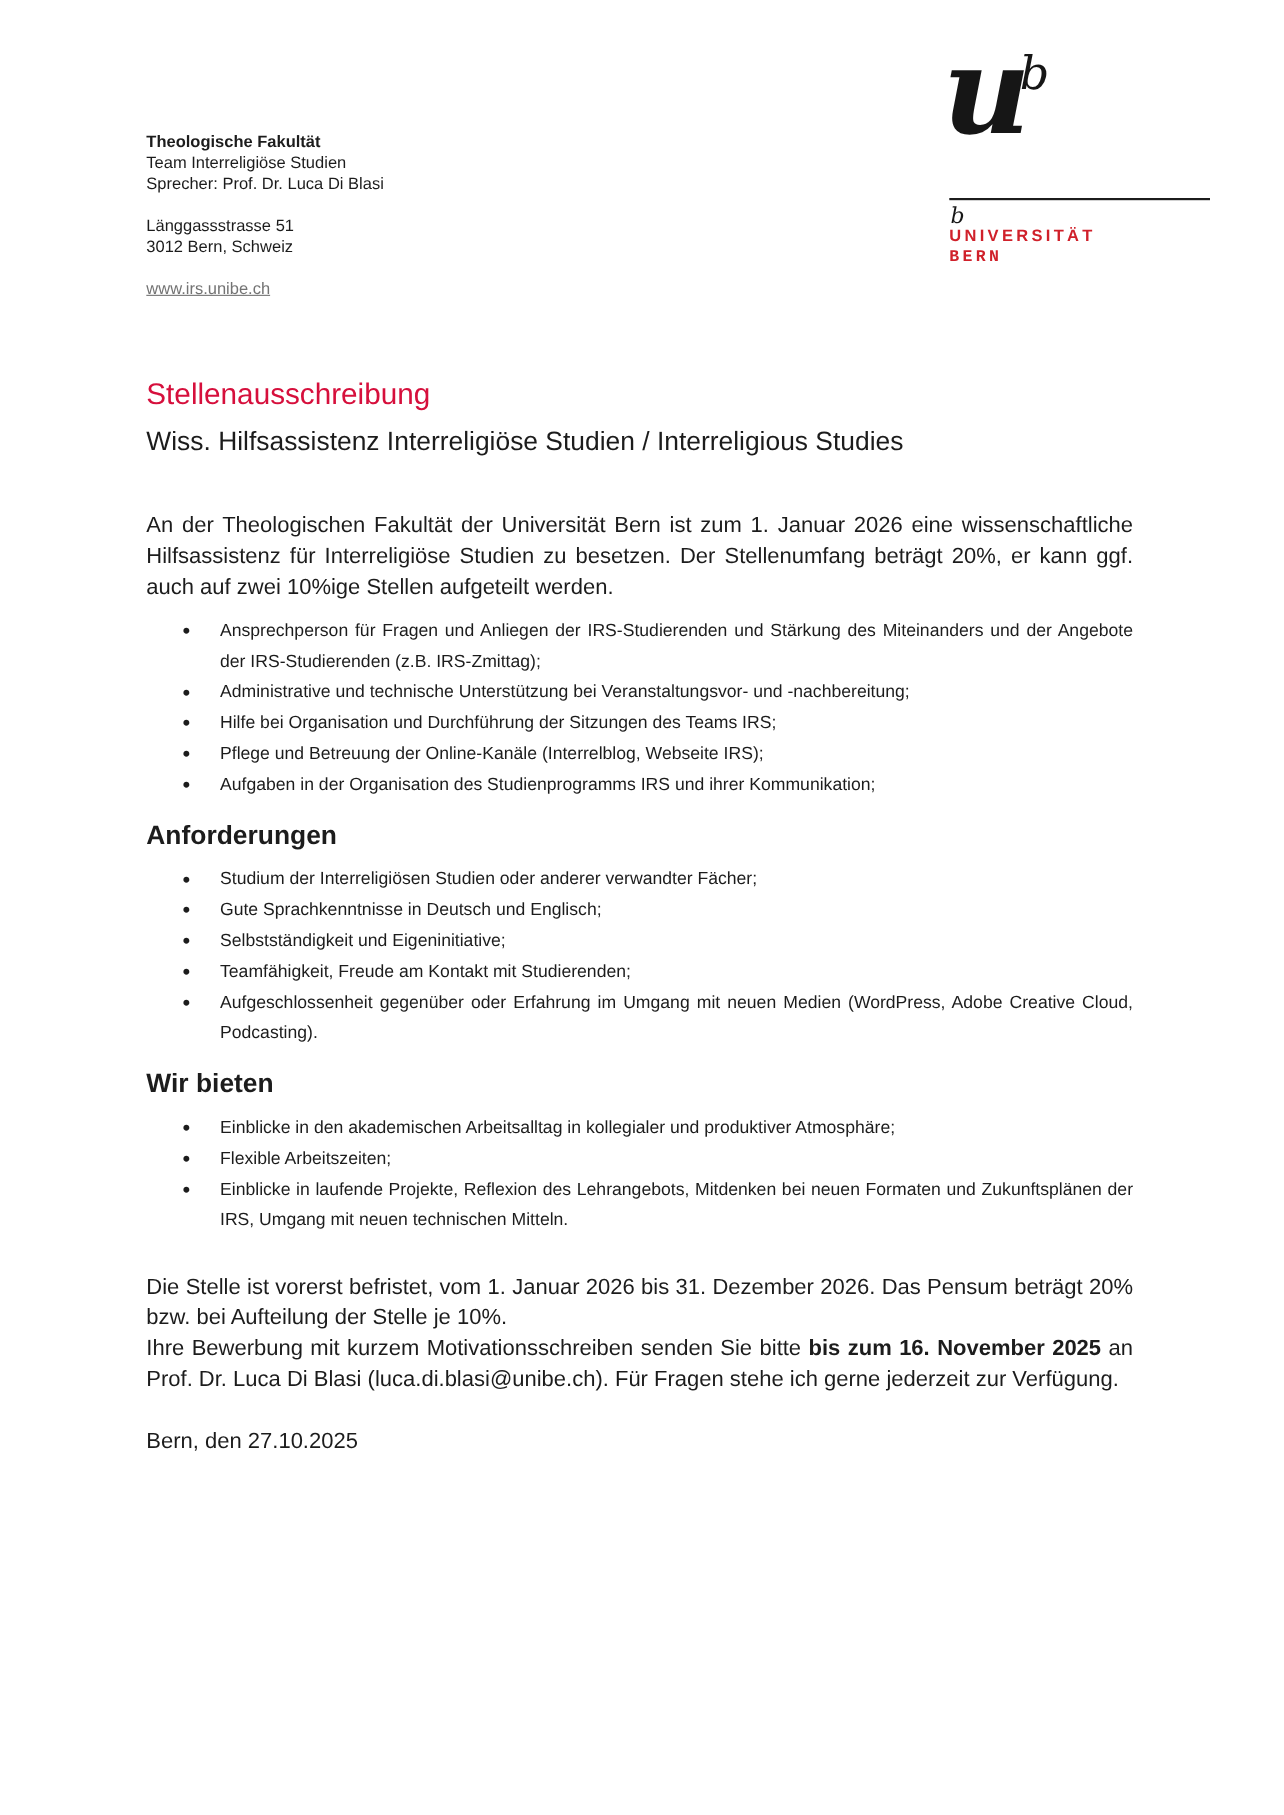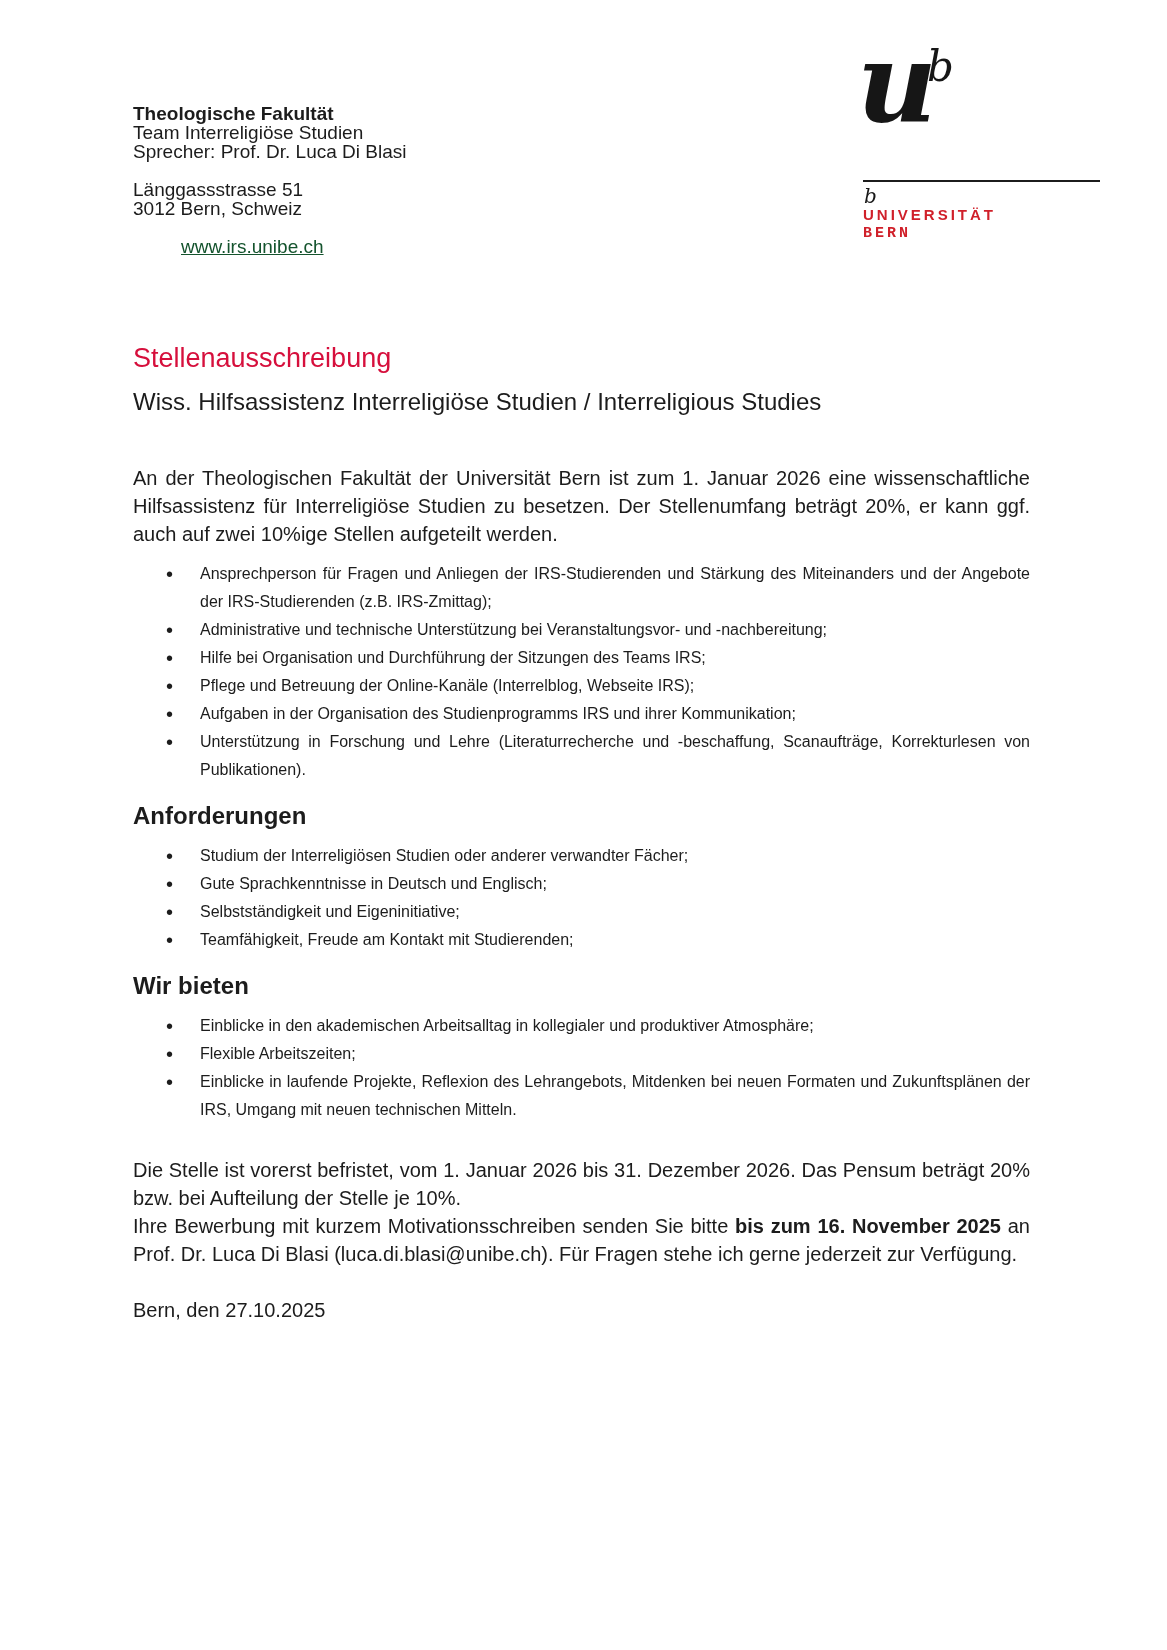--- a/index.html
+++ b/index.html
@@ -13,33 +13,32 @@
     margin: 0 auto;
     background: #ffffff;
     color: #1c1c1c;
     overflow: hidden;
   }
 
   
   .header-left {
     position: absolute;
     left: 133px;
-    top: 104px;
-    font-size: 19px;
+    top: 120px;
+    font-size: 15px;
     line-height: 19px;
     color: #1c1c1c;
   }
   .header-left .org { font-weight: bold; }
   .header-left .addr { margin-top: 19px; }
   .header-left .site { margin-top: 19px; }
   .site-link {
-    color: #14532d;
+    color: #737373;
     text-decoration: underline;
     cursor: pointer;
-    margin-left: 48px;
   }
 
   
   .logo {
     position: absolute;
     left: 863px;
     top: 40px;
     width: 237px;
     height: 200px;
   }
@@ -185,29 +184,29 @@
     <h1 class="doc-title">Wiss. Hilfsassistenz Interreligiöse Studien / Interreligious Studies</h1>
 
     <p class="intro">An der Theologischen Fakultät der Universität Bern ist zum 1. Januar 2026 eine wissenschaftliche Hilfs­assistenz für Interreligiöse Studien zu besetzen. Der Stellenumfang beträgt 20%, er kann ggf. auch auf zwei 10%ige Stellen aufgeteilt werden.</p>
 
     <ul class="bullets">
       <li>Ansprechperson für Fragen und Anliegen der IRS-Studierenden und Stärkung des Miteinan­ders und der Angebote der IRS-Studierenden (z.B. IRS-Zmittag);</li>
       <li>Administrative und technische Unterstützung bei Veranstaltungsvor- und -nachbereitung;</li>
       <li>Hilfe bei Organisation und Durchführung der Sitzungen des Teams IRS;</li>
       <li>Pflege und Betreuung der Online-Kanäle (Interrelblog, Webseite IRS);</li>
       <li>Aufgaben in der Organisation des Studienprogramms IRS und ihrer Kommunikation;</li>
-      <li>Unterstützung in Forschung und Lehre (Literaturrecherche und -beschaffung, Scanaufträge, Korrekturlesen von Publikationen).</li>
     </ul>
 
     <h2 class="section-heading sh-2">Anforderungen</h2>
     <ul class="bullets">
       <li>Studium der Interreligiösen Studien oder anderer verwandter Fächer;</li>
       <li>Gute Sprachkenntnisse in Deutsch und Englisch;</li>
       <li>Selbstständigkeit und Eigeninitiative;</li>
       <li>Teamfähigkeit, Freude am Kontakt mit Studierenden;</li>
+      <li>Aufgeschlossenheit gegenüber oder Erfahrung im Umgang mit neuen Medien (WordPress, Adobe Creative Cloud, Podcasting).</li>
     </ul>
 
     <h2 class="section-heading sh-3">Wir bieten</h2>
     <ul class="bullets">
       <li>Einblicke in den akademischen Arbeitsalltag in kollegialer und produktiver Atmosphäre;</li>
       <li>Flexible Arbeitszeiten;</li>
       <li>Einblicke in laufende Projekte, Reflexion des Lehrangebots, Mitdenken bei neuen Formaten und Zukunftsplänen der IRS, Umgang mit neuen technischen Mitteln.</li>
     </ul>
 
     <div class="closing">

